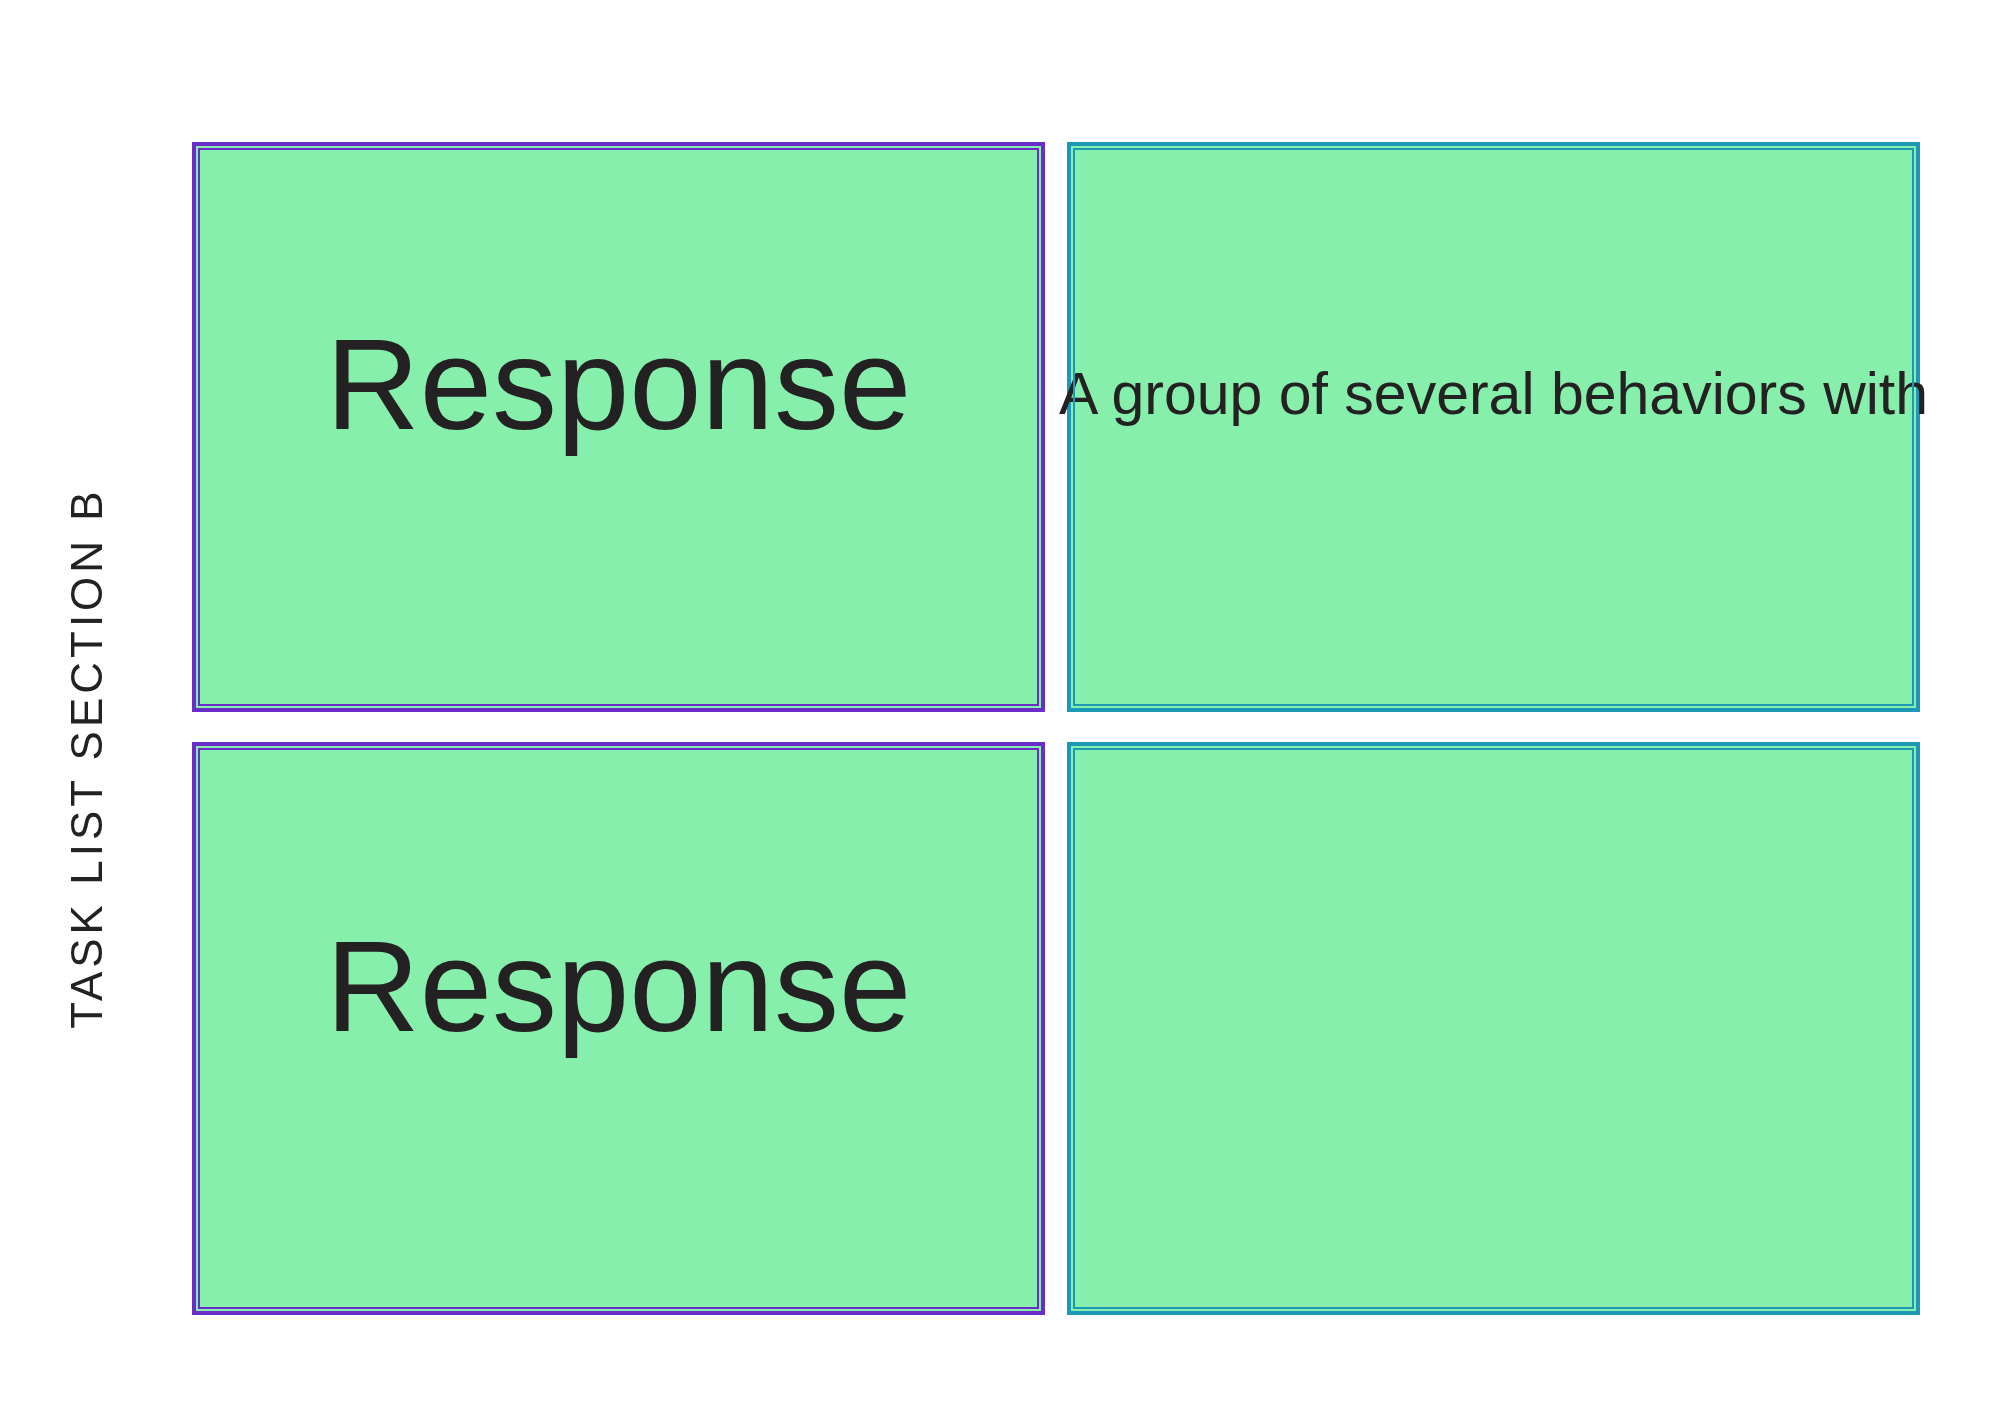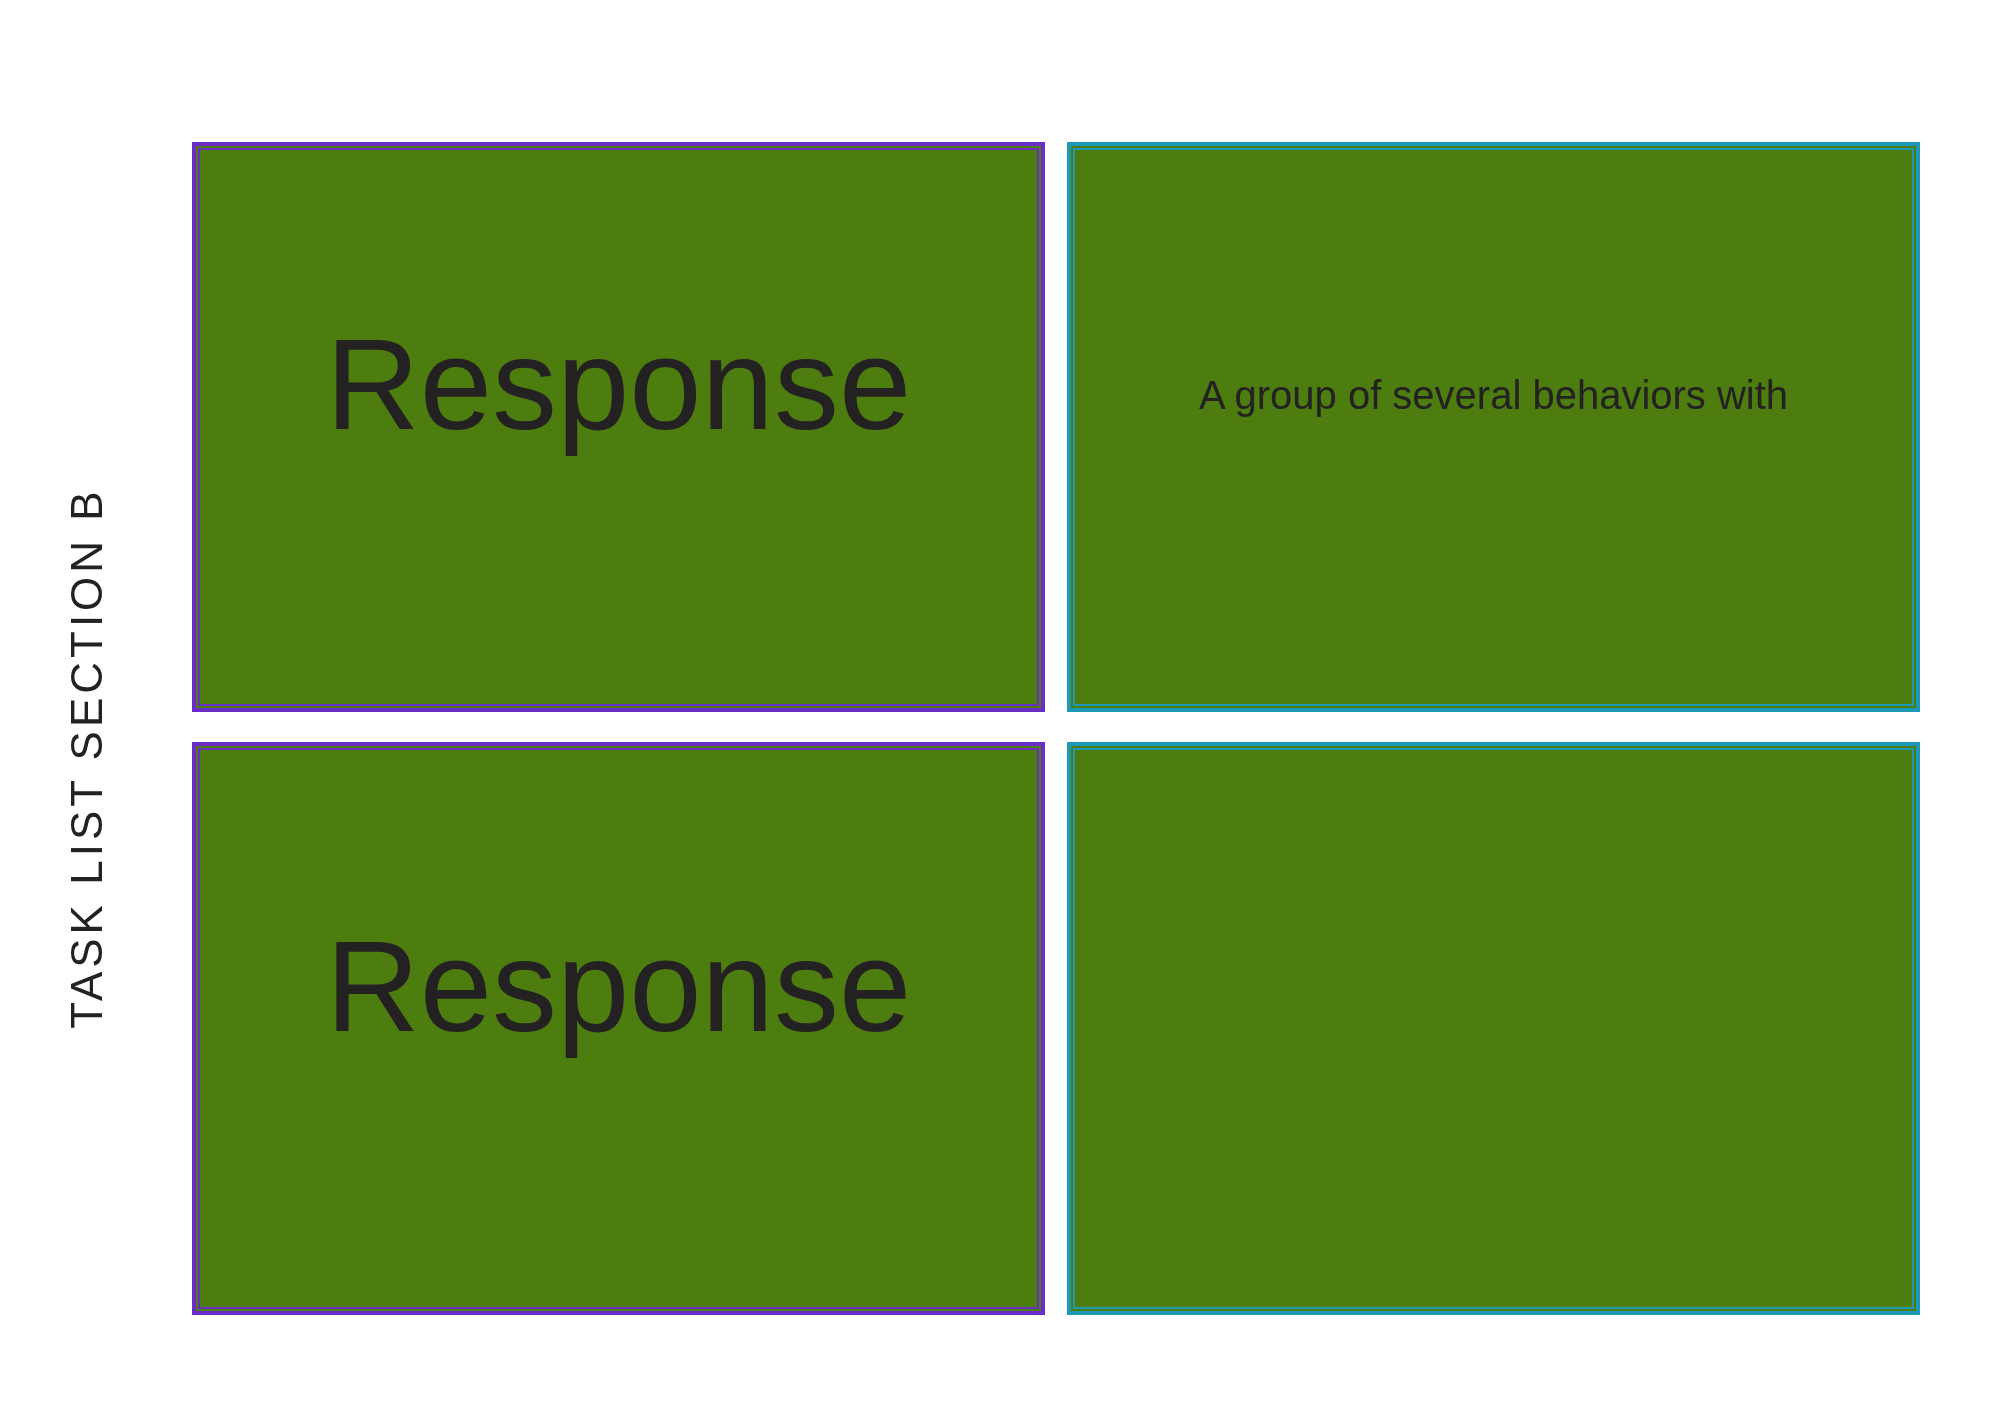--- a/index.html
+++ b/index.html
@@ -37,21 +37,21 @@
     top: 142px;
     display: grid;
     grid-template-columns: 853px 853px;
     grid-template-rows: 570px 573px;
     column-gap: 22px;
     row-gap: 30px;
   }
   .card {
     position: relative;
     box-sizing: border-box;
-    background: #4d7c0f;
+    background: #86efac;
     border: 4px solid;
     display: flex;
     align-items: center;
     justify-content: center;
     text-align: left;
   }
   
   .card::before {
     content: "";
     position: absolute;
@@ -65,21 +65,21 @@
 
   .card-text {
     color: var(--text, #242122);
   }
   .term .card-text {
     font-size: 130px;
     line-height: 1.35;
     padding-bottom: 84px;
   }
   .definition .card-text {
-    font-size: 40px;
+    font-size: 59px;
     line-height: 1.45;
     padding-bottom: 65px;
   }
   .line { display: block; white-space: nowrap; }
 </style>
 </head>
 <body>
 
 <div class="canvas">
 

